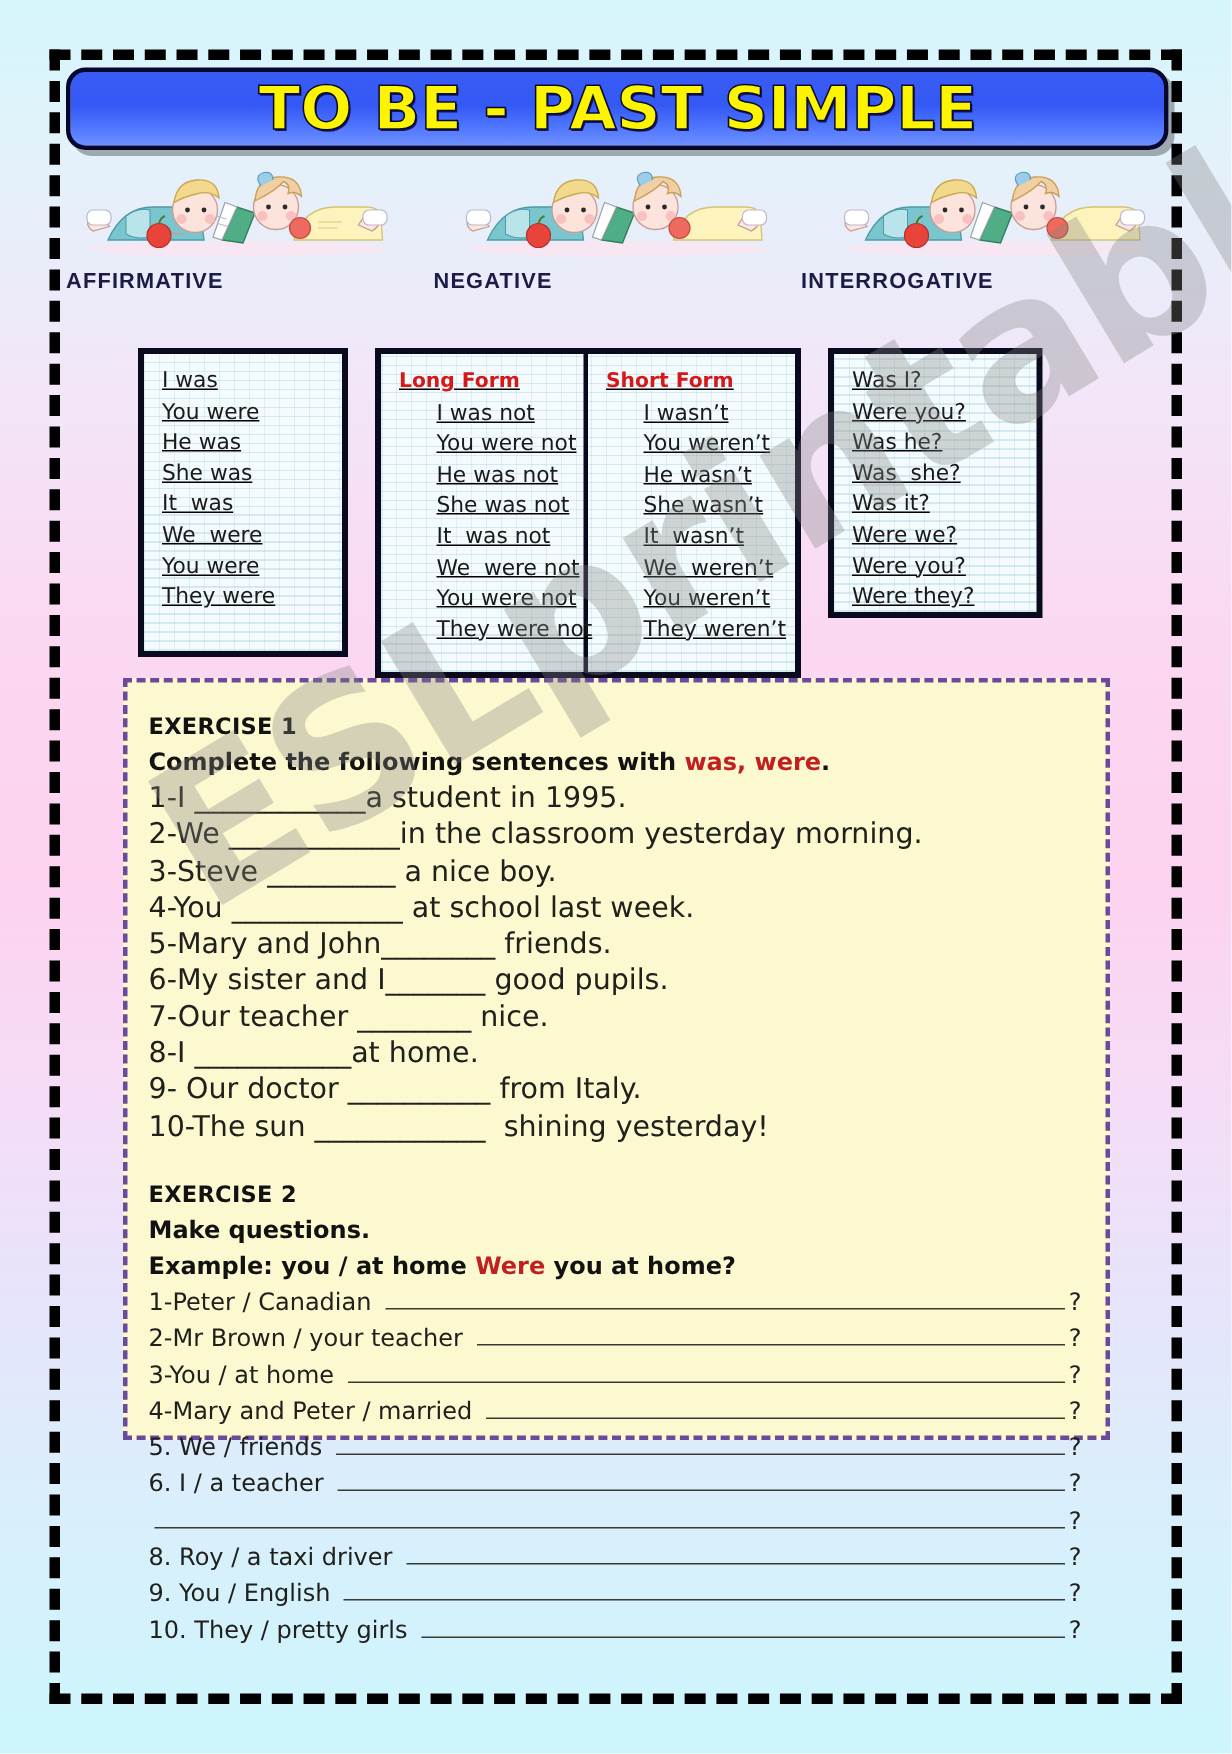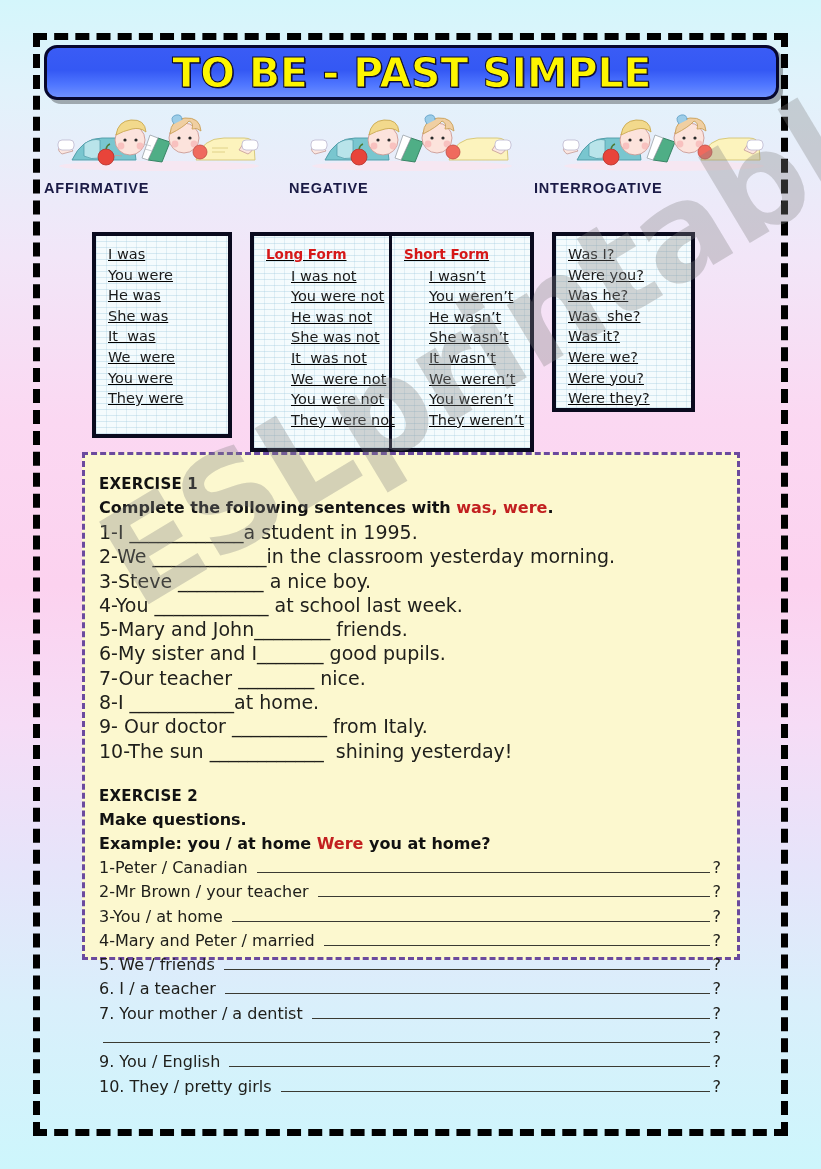--- a/index.html
+++ b/index.html
@@ -422,25 +422,25 @@
     <span class="q-label">5. We / friends </span>
     <span class="q-rule"></span>
     <span class="q-mark">?</span>
   </div>
   <div class="q-line">
     <span class="q-label">6. I / a teacher </span>
     <span class="q-rule"></span>
     <span class="q-mark">?</span>
   </div>
   <div class="q-line">
-    <span class="q-label">7. Your mother / a dentist </span>
-    <span class="q-rule"></span>
-    <span class="q-mark">?</span>
-  </div>
-  <div class="q-line">
+    <span class="q-rule"></span>
+    <span class="q-mark">?</span>
+  </div>
+  <div class="q-line">
+    <span class="q-label">8. Roy / a taxi driver </span>
     <span class="q-rule"></span>
     <span class="q-mark">?</span>
   </div>
   <div class="q-line">
     <span class="q-label">9. You / English </span>
     <span class="q-rule"></span>
     <span class="q-mark">?</span>
   </div>
   <div class="q-line">
     <span class="q-label">10. They / pretty girls </span>

